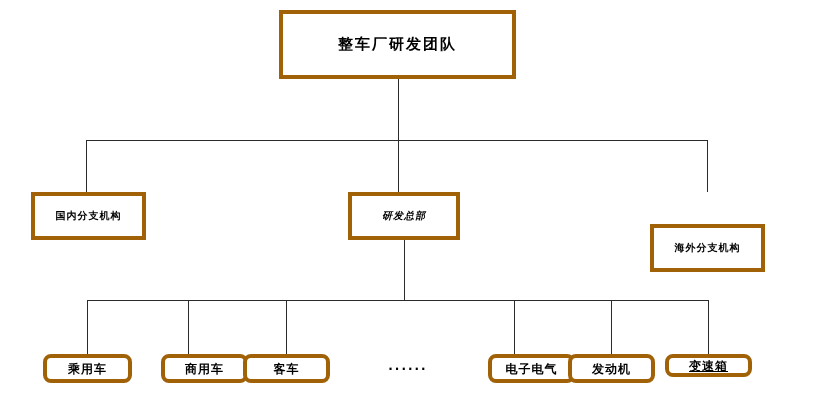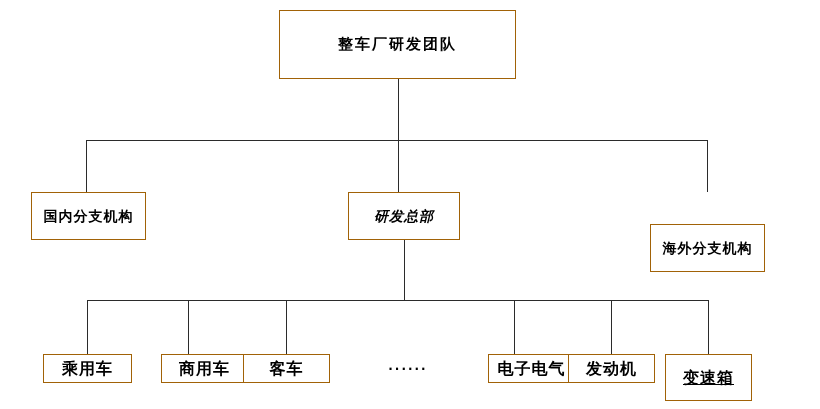--- a/index.html
+++ b/index.html
@@ -15,41 +15,42 @@
     position: relative;
     width: 820px;
     height: 409px;
     background: #ffffff;
     overflow: hidden;
   }
   .node {
     position: absolute;
     box-sizing: border-box;
     background: #ffffff;
-    border: 1px solid #a16207;
+    border: 4px solid #a16207;
     display: flex;
     align-items: center;
     justify-content: center;
     color: #000000;
     font-weight: bold;
     letter-spacing: 1px;
     white-space: nowrap;
     line-height: 1;
   }
   .node.level-1 {
     font-size: 15px;
     letter-spacing: 2px;
   }
   .node.level-2 {
-    font-size: 14px;
+    font-size: 10px;
     letter-spacing: 1px;
   }
   .node.level-3 {
-    font-size: 16px;
+    font-size: 12px;
     letter-spacing: 1px;
+    border-radius: 8px;
   }
   .connector {
     position: absolute;
     background: #2b2b2b;
   }
   .connector.v {
     width: 1px;
   }
   .connector.h {
     height: 1px;
@@ -95,15 +96,15 @@
   <div class="connector v" style="left:708px; top:300px; height:54px;"></div>
 
   <div class="node level-3" style="left:43px; top:354px; width:89px; height:29px;">乘用车</div>
   <div class="node level-3" style="left:145px; top:354px; width:87px; height:29px;margin-left:16px;">商用车</div>
   <div class="node level-3" style="left:243px; top:354px; width:87px; height:29px;text-align:center;">客车</div>
 
   <div class="ellipsis-node" style="left:380px; top:356px; width:56px; height:26px;">······</div>
 
   <div class="node level-3" style="left:488px; top:354px; width:87px; height:29px;">电子电气</div>
   <div class="node level-3" style="left:568px; top:354px; width:87px; height:29px;">发动机</div>
-  <div class="node level-3" style="left:665px; top:354px; width:87px; height:47px;text-decoration:underline;">变速箱</div>
+  <div class="node level-3" style="left:665px; top:354px; width:87px; height:23px;text-decoration:underline;">变速箱</div>
 
 </div>
 
 </body></html>

